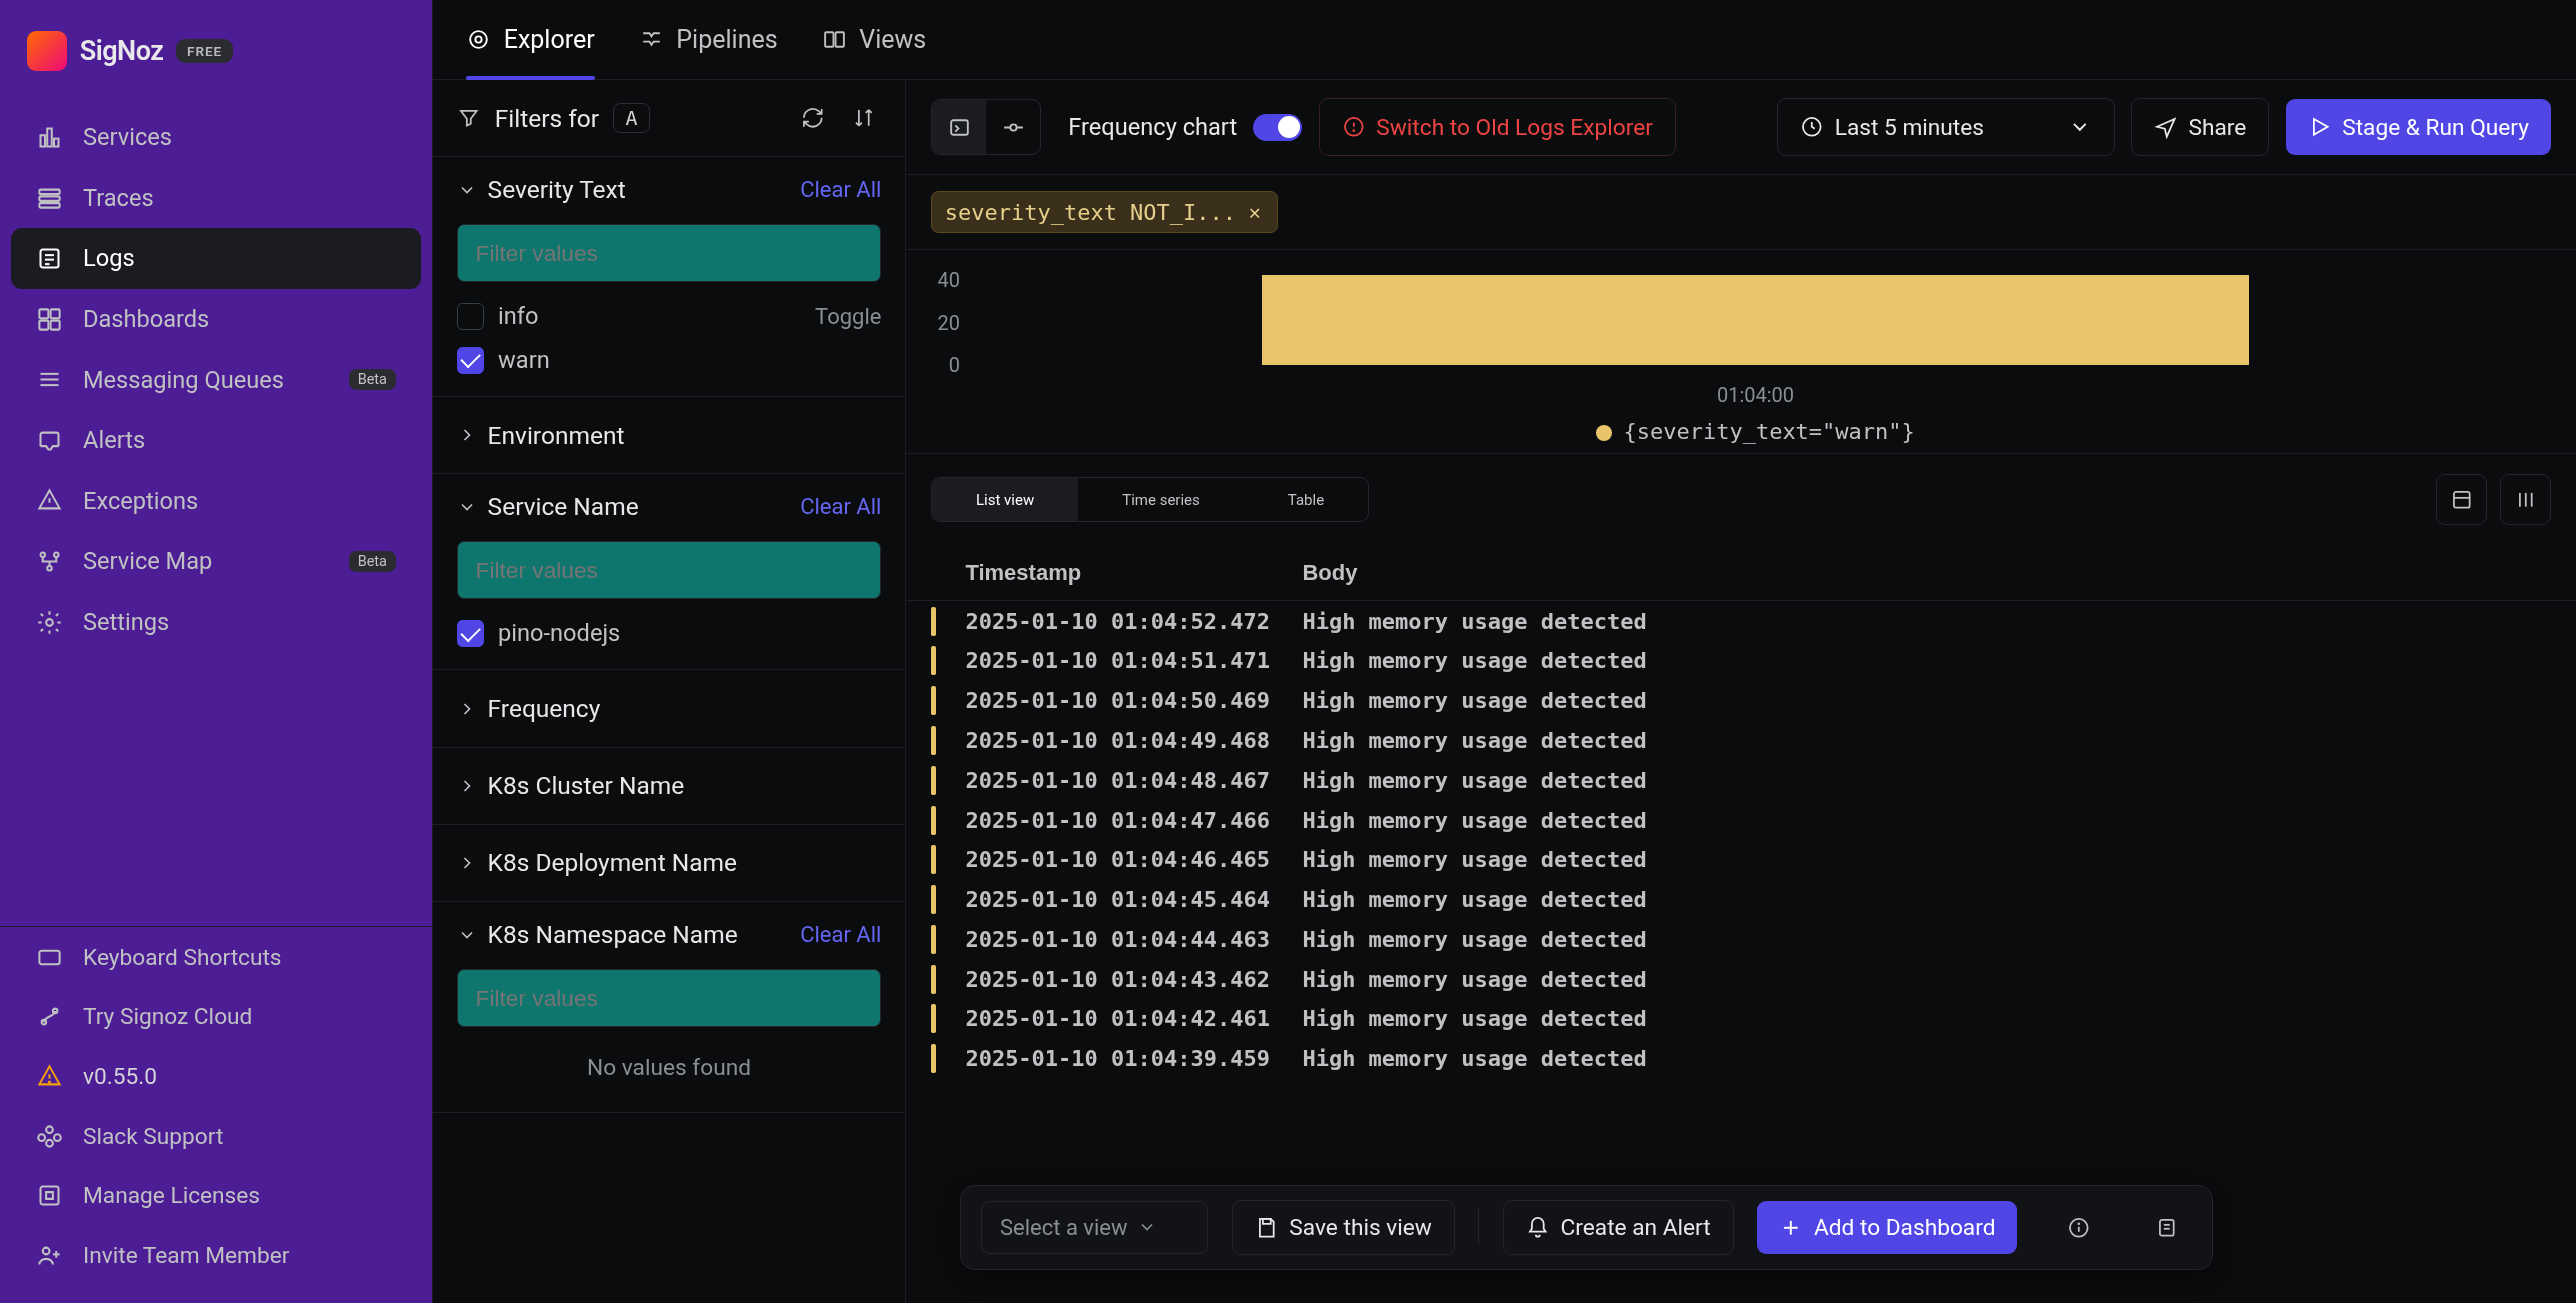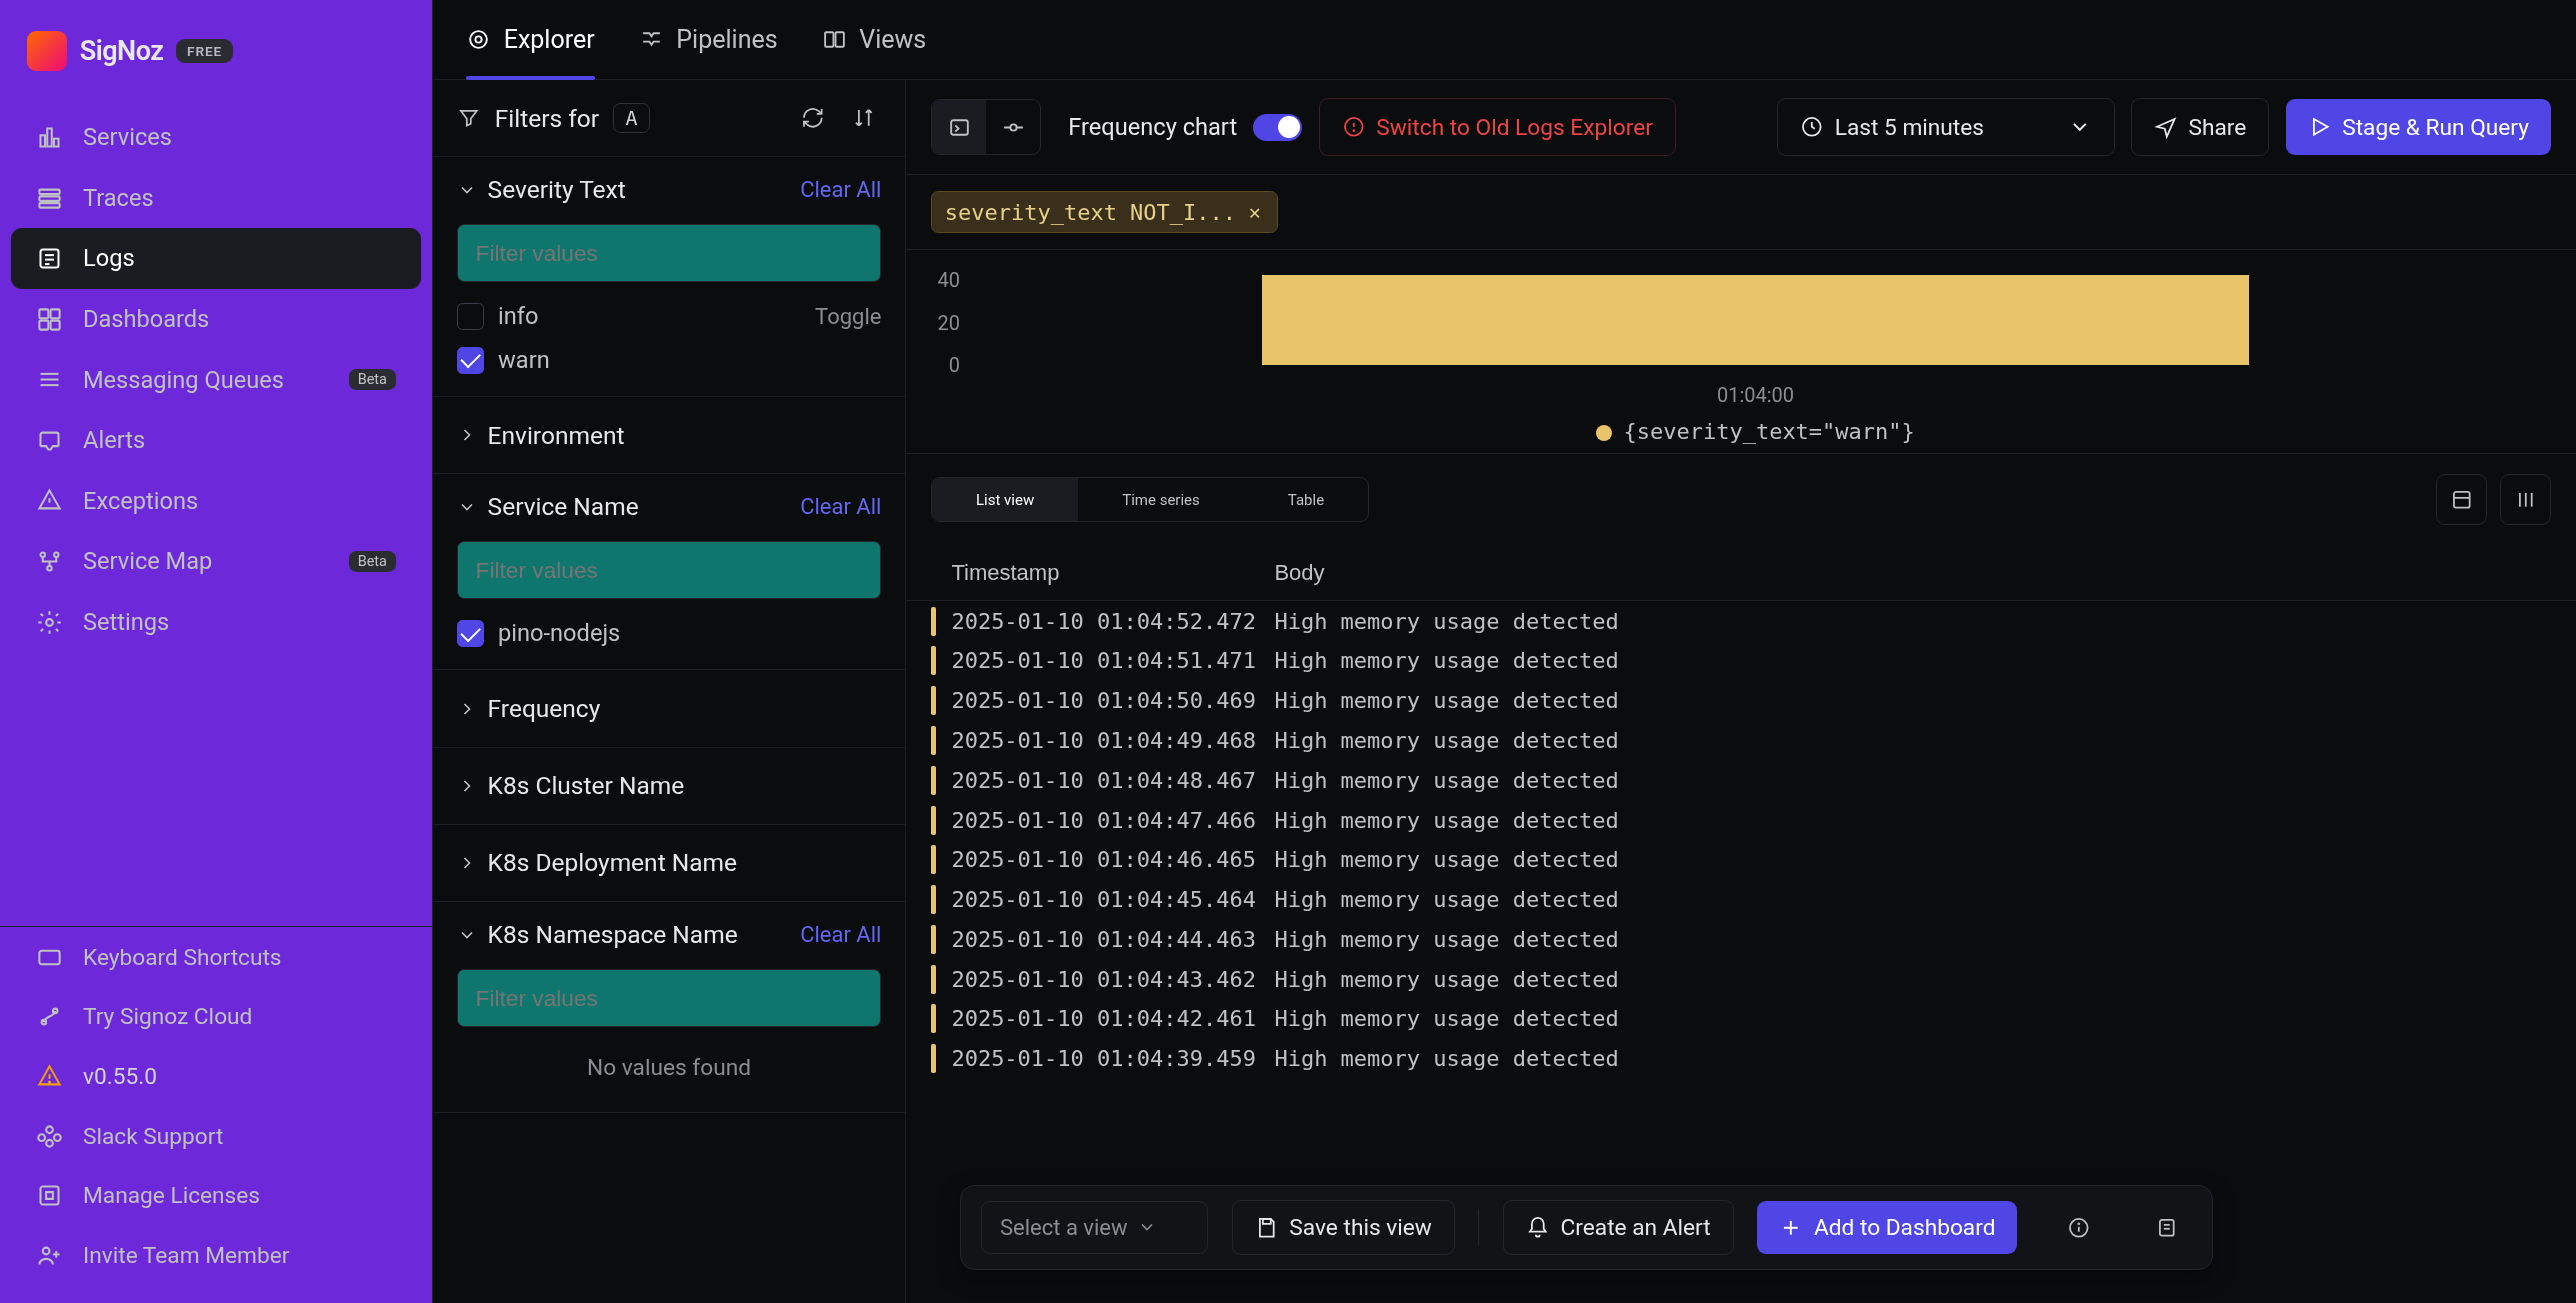--- a/index.html
+++ b/index.html
@@ -1,20 +1,20 @@
 <!DOCTYPE html>
 <html><head>
 <meta charset="utf-8">
 <style>
 * { margin:0; padding:0; box-sizing:border-box; }
 html,body { width:2576px; height:1303px; background:#0b0c0e; color:#c0c1c3; font-family:-apple-system,"Segoe UI",Roboto,sans-serif; font-size:22px; overflow:hidden; }
 .app { display:flex; height:100%; }
 
 
-.nav { width:433px; background:#6d28d9; border-right:0.9px solid #1d1f24; display:flex; flex-direction:column; }
+.nav { width:433px; background:#4c1d95; border-right:0.9px solid #1d1f24; display:flex; flex-direction:column; }
 .nav-header { display:flex; align-items:center; gap:12.7px; padding:31px 27px 27px 27px; }
 .logo-badge { width:40px; height:40px; border-radius:9px; background:linear-gradient(135deg,#ff6a00,#ee0979); display:flex; align-items:center; justify-content:center; color:#fff; font-weight:700; font-size:18px; }
 .logo-text { color:#e8e8ea; font-weight:600; font-size:27px; letter-spacing:-0.5px; }
 .free-pill { background:#2a2c32; color:#b9bbc0; font-size:13.6px; font-weight:600; padding:3.6px 11px; border-radius:9px; letter-spacing:0.9px; }
 .nav-collapse { margin-left:auto; color:#c0c1c3; }
 .nav-collapse svg { width:27px; height:27px; }
 .nav-items { flex:1; padding:9px 11px; overflow:auto; }
 .nav-item { display:flex; align-items:center; gap:20px; padding:16.3px 25px; border-radius:11px; color:#c0c1c3; font-size:23.6px; cursor:pointer;text-align:right; }
 .nav-item.active { background:#1a1c21; color:#fff; }
 .nav-item .ico { width:27px; height:27px; display:flex; align-items:center; justify-content:center; }
@@ -103,21 +103,21 @@
 .view-row { display:flex; align-items:center; padding:20px 25px; }
 .view-seg { display:flex; border:0.9px solid #24262c; border-radius:9px; overflow:hidden; }
 .view-seg .vtab { padding:12.7px 44px; font-size:15px; color:#c0c1c3; cursor:pointer; }
 .view-seg .vtab.active { background:#1a1c21; color:#fff; }
 .view-row .gap { flex:1; }
 .tool-icn { width:51px; height:51px; border:0.9px solid #24262c; border-radius:9px; display:flex; align-items:center; justify-content:center; margin-left:12.7px; cursor:pointer; }
 .tool-icn svg { width:23.6px; height:23.6px; stroke:#c0c1c3; }
 
 
 .tbl { flex:1; overflow:auto; font-family:monospace; font-size:22px; }
-.tbl-row { display:flex; align-items:center; gap:15px; padding:5.4px 25px; }
+.tbl-row { display:flex; align-items:center; gap:29px; padding:5.4px 25px;font-weight:bold; }
 .tbl-row.header { color:#e8e8ea; font-size:22px; padding:14.5px 25px; border-bottom:0.9px solid #1d1f24; font-family:-apple-system,sans-serif; }
 .tbl-row .bar { width:5.4px; height:29px; background:#e9c46a; border-radius:1.8px; }
 .col-ts { width:308px; color:#c0c1c3; white-space:nowrap; }
 .col-body { flex:1; color:#c0c1c3; white-space:nowrap; }
 
 
 .floatbar { position:absolute; left:54px; right:363px; bottom:33px; background:#121317; border:0.9px solid #24262c; border-radius:14.5px; padding:14.5px 20px; display:flex; align-items:center; gap:23.6px; box-shadow:0 7.3px 22px rgba(0,0,0,.4); }
 .select-view { display:flex; align-items:center; gap:9px; border:0.9px solid #24262c; border-radius:9px; padding:12.7px 18px; color:#8b8d94; font-size:22px; cursor:pointer; flex:1; max-width:254px; }
 .select-view svg { width:20px; height:20px; stroke:#8b8d94; }
 .vdivider { width:0.9px; height:36px; background:#24262c; }

